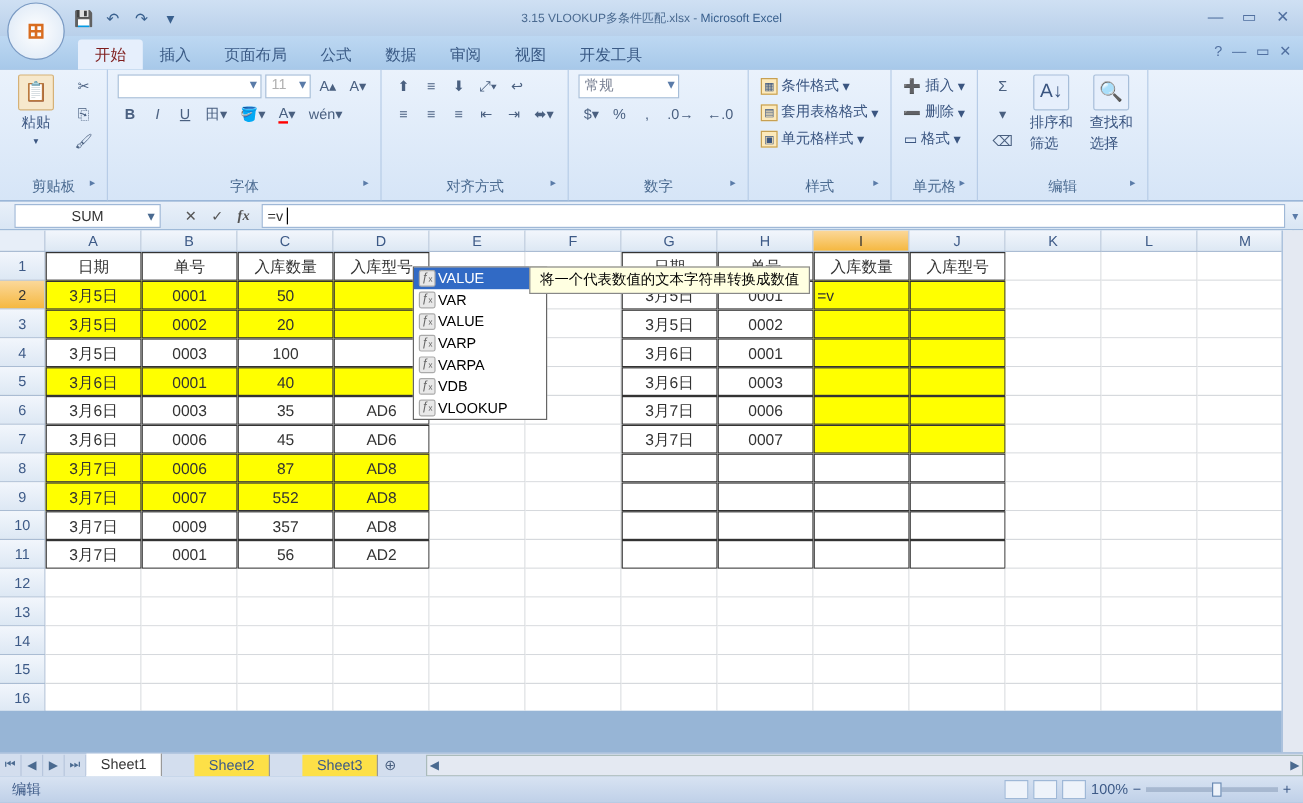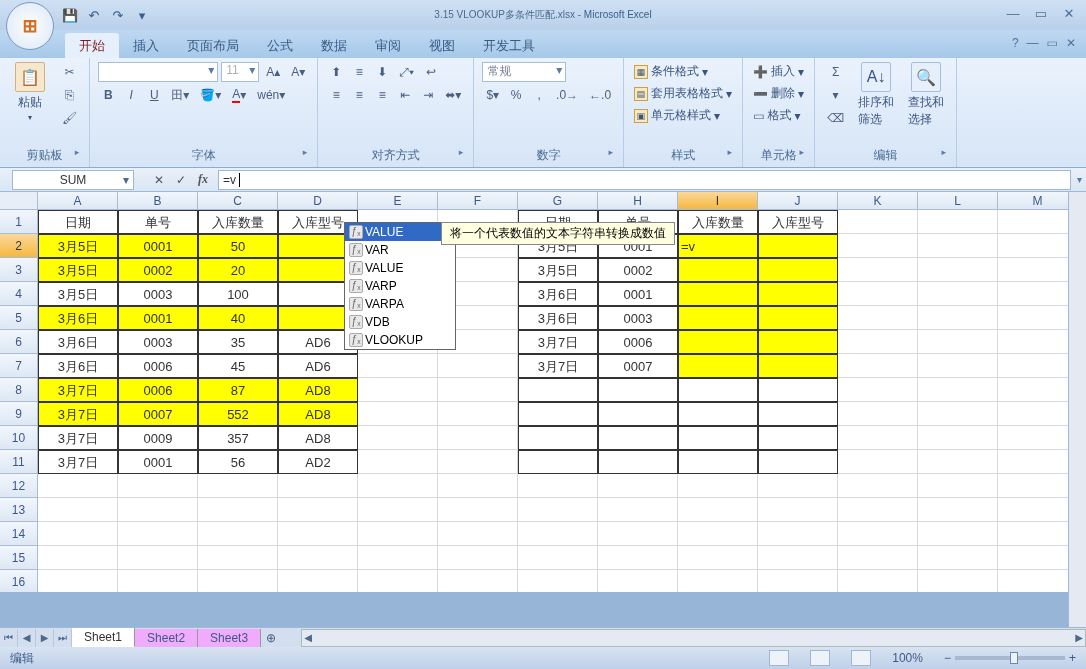--- a/index.html
+++ b/index.html
@@ -60,25 +60,25 @@
 .aclist .it { padding:2px 4px 2px 20px; position:relative; cursor:pointer; font-family:Arial; }
 .aclist .it::before { content:'ƒₓ'; position:absolute; left:4px; font-size:10px; color:#666; background:#e8e8e8; border:1px solid #aaa; border-radius:2px; width:12px; height:12px; text-align:center; line-height:11px; }
 .aclist .it.sel { background:#316ac5; color:#fff; }
 .tooltip { position:absolute; left:441px; top:222px; background:#ffffe1; border:1px solid #888; font-size:12px; padding:2px 8px; z-index:30; font-family:SimSun,Arial; }
 
 .sheettabs { position:absolute; left:0; right:0; bottom:22px; height:20px; background:#d3deee; display:flex; align-items:center; border-top:1px solid #9fb8d7; }
 .nav4 { display:flex; }
 .nav4 span { width:18px; height:18px; display:inline-flex; align-items:center; justify-content:center; font-size:10px; color:#4a6a90; cursor:pointer; border-right:1px solid #b7c6dd; }
 .stab { padding:2px 12px; font-size:12px; border-right:1px solid #999; cursor:pointer; font-family:Arial; }
 .stab.active { background:#fff; border-bottom:1px solid #fff; color:#333; }
-.stab.inactive { background:#f0abfc; color:#3d5a87; }
+.stab.inactive { background:#fde047; color:#3d5a87;margin-left:27px; }
 .hscroll { flex:1; margin-left:20px; height:18px; background:#e4e9f2; border:1px solid #abb; display:flex; align-items:center; justify-content:space-between; padding:0 2px; }
 .hscroll span { font-size:10px; color:#4a6a90; cursor:pointer; }
 .statusbar { position:absolute; left:0; right:0; bottom:0; height:22px; background:linear-gradient(#d8e3f2,#bfd0e8); display:flex; align-items:center; font-size:12px; color:#3d5a87; padding:0 10px; justify-content:space-between; }
-.sb-right { display:flex; gap:21px; align-items:center; }
+.sb-right { display:flex; gap:4px; align-items:center; }
 .viewbtn { width:20px; height:16px; border:1px solid #9fb8d7; background:#eef3fa; cursor:pointer; }
 .zoom { display:flex; align-items:center; gap:4px; }
 .slider { width:110px; height:4px; background:#a7b8d0; position:relative; }
 .slider .th { position:absolute; left:50%; top:-4px; width:8px; height:12px; background:#eef3fa; border:1px solid #6889b3; }
 .vscroll { position:absolute; right:0; top:192px; bottom:42px; width:18px; background:#e4e9f2; border-left:1px solid #9fb8d7; }
 </style>
 </head>
 <body>
 
 <div class="titlebar">

